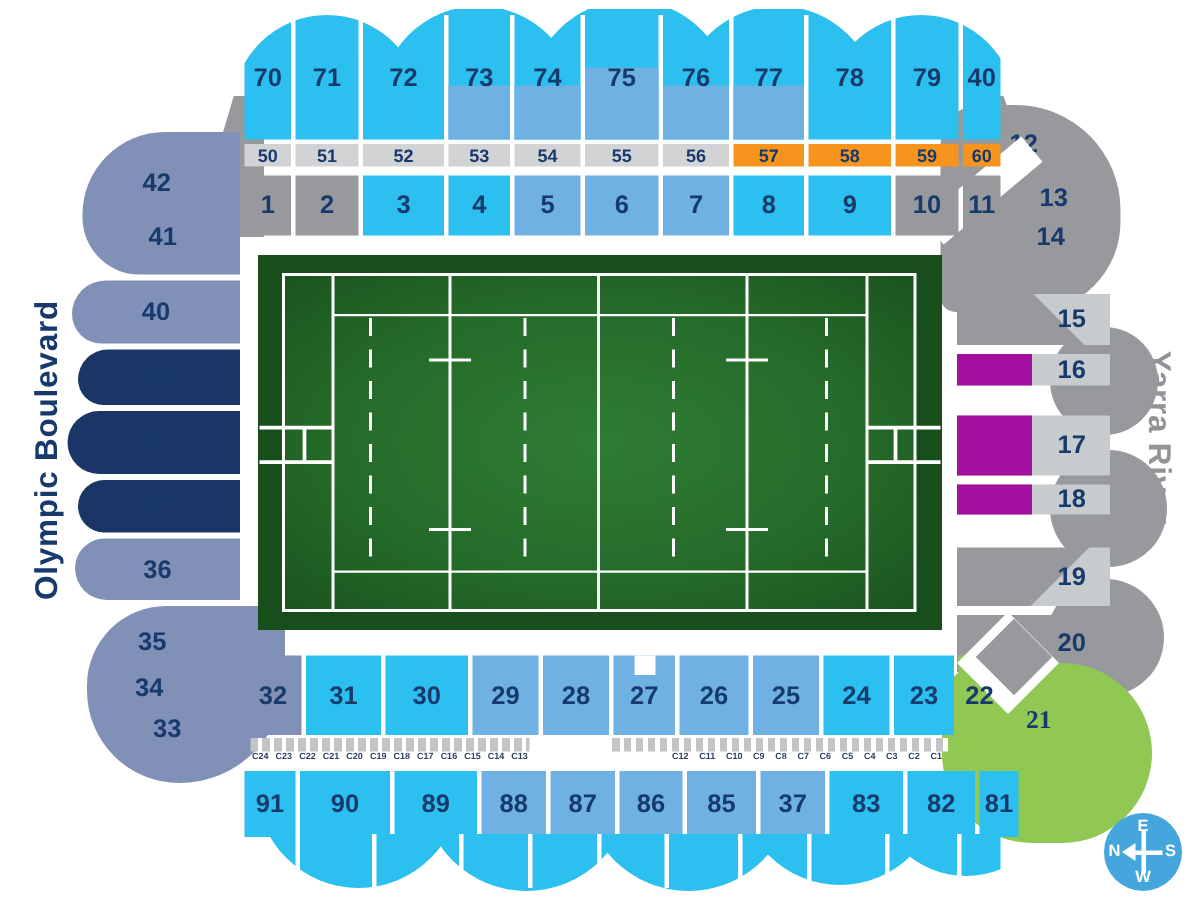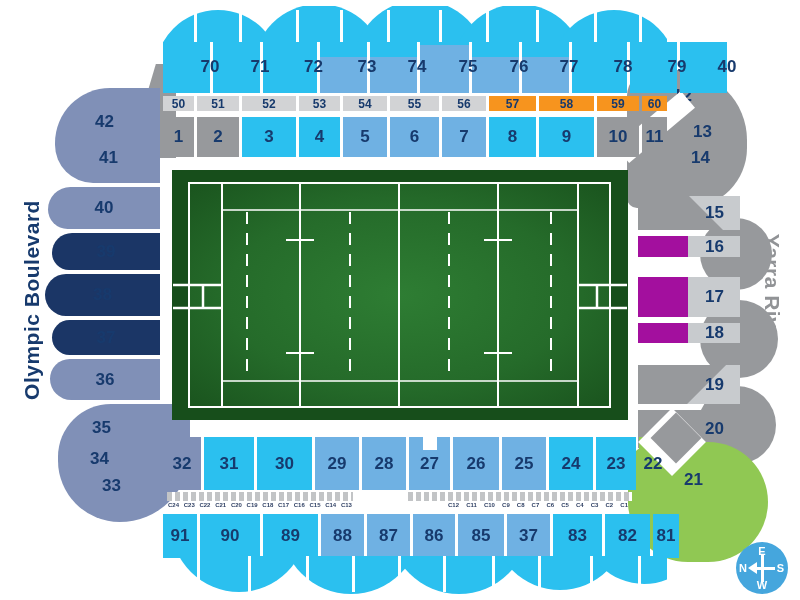--- a/index.html
+++ b/index.html
@@ -8,21 +8,21 @@
   
   .c-cyan{background:var(--cyan);} .c-blue{background:var(--blue);}
   .c-gray{background:var(--gray);} .c-light{background:var(--light);} .c-orange{background:var(--orange);}
   .c-slate{background:var(--slate);} .c-navy{background:var(--navy);color:#fff;} .c-green{background:var(--green);}
   
   .frow{position:absolute;display:flex;gap:3px;}
   .sec{position:relative;display:flex;align-items:center;justify-content:center;
        font-size:17px;color:var(--textNavy);box-sizing:border-box;}
   .sec span{position:relative;z-index:1;}
   #rowNU{left:163px;top:42px;height:51px;}
-  #rowNU .sec{align-items:center;padding-bottom:2px;padding-left:47px;}
+  #rowNU .sec{align-items:flex-start;padding-bottom:2px;}
   #rowNM{left:163px;top:96px;height:15px;}
   #rowNM .sec{font-size:12px;}
   #rowNL{left:163px;top:117px;height:40px;}
   #rowA{left:163px;top:437px;height:53px;}
   #rowB{left:163px;top:514px;height:44px;}
   #rowA .sec:nth-child(6)::after{content:"";position:absolute;top:0;left:50%;margin-left:-7px;
        width:14px;height:13px;background:#fff;}
   .inner{position:absolute;left:0;right:0;bottom:0;height:70%;background:var(--blue);}
   .inner.tall{height:94%;}
   
@@ -76,21 +76,21 @@
   .erow{position:absolute;left:638px;width:102px;display:flex;align-items:center;justify-content:flex-end;
         padding-right:16px;font-size:17px;color:var(--textNavy);box-sizing:border-box;}
   #er15{top:196px;height:34px;background:linear-gradient(45deg,var(--gray) 0 62%,var(--light2) 63%);}
   #er16{top:236px;height:21px;background:var(--light2);}
   #er17{top:277px;height:40px;background:var(--light2);}
   #er18{top:323px;height:20px;background:var(--light2);}
   #er19{top:365px;height:39px;background:linear-gradient(135deg,var(--gray) 0 62%,var(--light2) 63%);}
   #er20{top:410px;height:38px;background:var(--gray);}
   .mag{position:absolute;left:0;top:0;bottom:0;width:50px;background:var(--magenta);}
   #g21{position:absolute;left:628px;top:442px;width:140px;height:120px;background:var(--green);
-       border-radius:30px 62px 62px 62px;}
+       border-radius:30px 62px 62px 62px;font-family:Liberation Serif, serif;}
   #g21 .wl{left:56px;top:28px;}
   
   .teeth{position:absolute;top:492px;height:9px;
          background:repeating-linear-gradient(90deg,var(--teeth) 0 5px,#fff 5px 8px);}
   #teethL{left:167px;width:186px;} #teethR{left:408px;width:224px;}
   .clabels{position:absolute;top:502px;display:flex;justify-content:space-between;
            font-size:6px;color:var(--clabel);}
   #clabL{left:168px;width:184px;} #clabR{left:448px;width:180px;}
   
   #field{position:absolute;left:172px;top:170px;width:456px;height:250px;}

